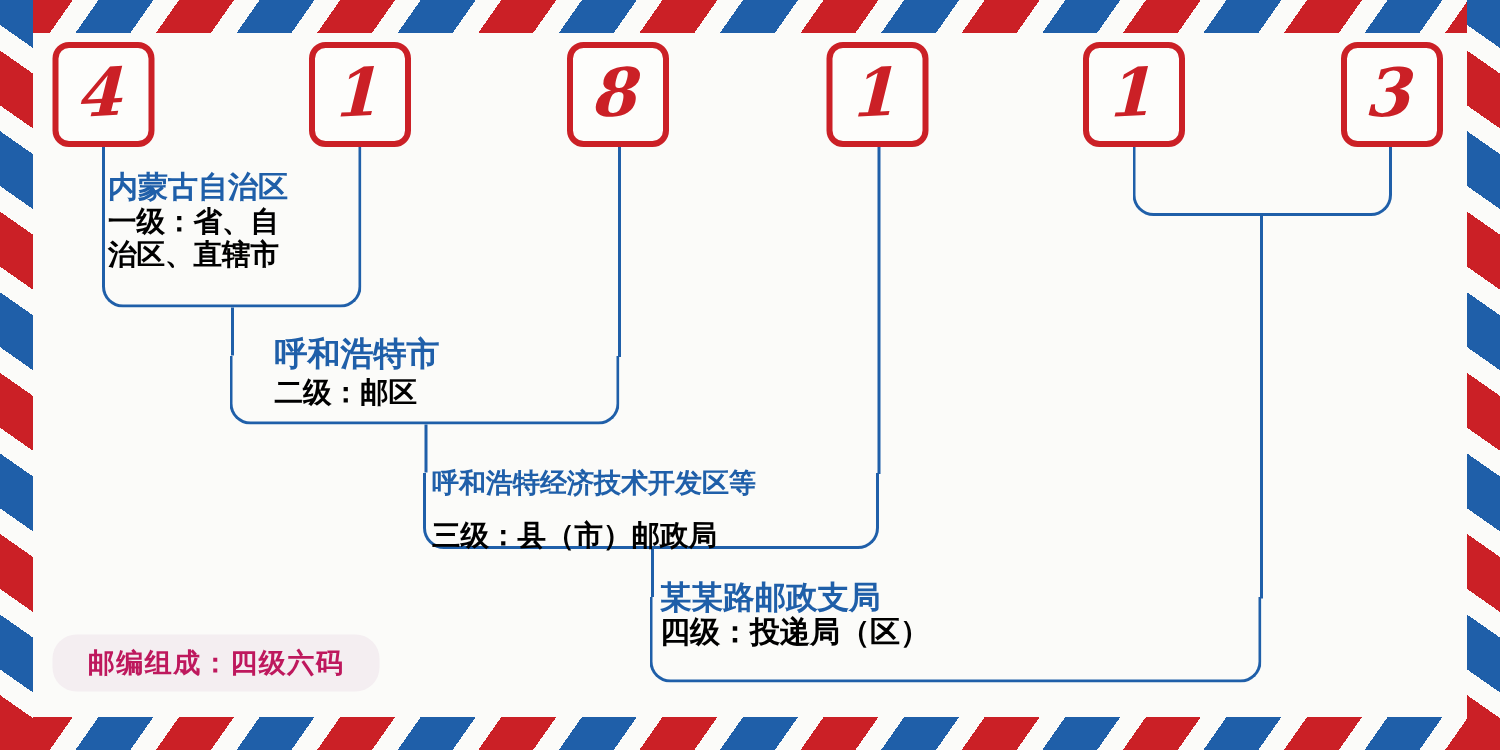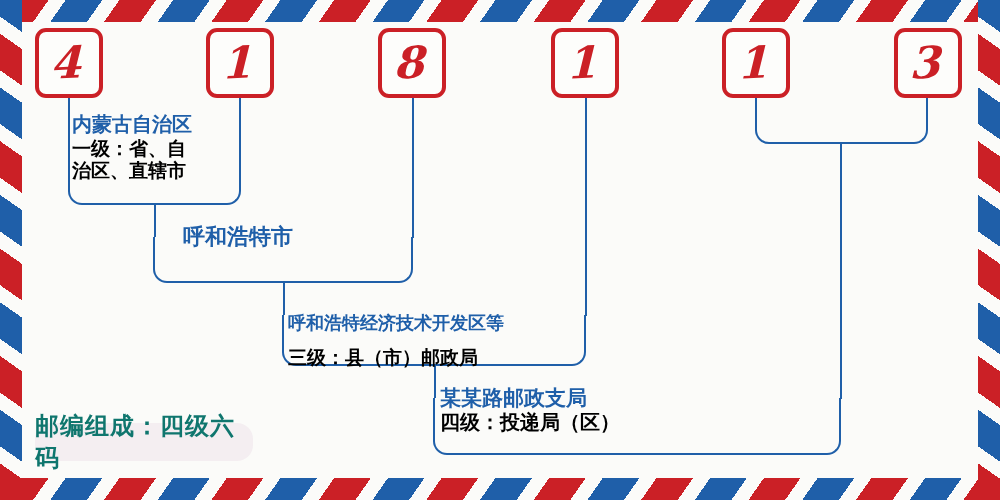--- a/index.html
+++ b/index.html
@@ -96,24 +96,24 @@
     font-weight:bold;
     font-family:Liberation Serif, serif;
   }
 
   
   .pill{
     position:absolute;
     background:#f4eef1;
     border-radius:16px;
     display:flex;align-items:center;justify-content:center;
-    color:#0f766e;
+    color:#be185d;
     font-weight:bold;
     font-family:"DejaVu Serif","Liberation Serif",serif;
-    font-size:24px;
+    font-size:18px;
     letter-spacing:1px;
   }
 </style>
 </head>
 <body>
 
 <div id="stage">
 
   <div class="border-band band-top">
       <div class="band-h"></div>
@@ -165,20 +165,21 @@
   </div>
 
   <div class="label" style="left:72px; top:113px; width:166px;">
     <div class="l-blue" style="font-size:20px;">内蒙古自治区</div>
     <div class="l-red" style="font-size:19px; margin-top:1px;">一级：省、自</div>
     <div class="l-red" style="font-size:19px;">治区、直辖市</div>
   </div>
 
   <div class="label" style="left:183px; top:224px; width:200px;">
     <div class="l-blue" style="font-size:22px;">呼和浩特市</div>
+    <div class="l-red" style="font-size:19px; margin-top:2px;">二级：邮区</div>
   </div>
 
   <div class="label" style="left:288px; top:312px; width:294px;">
     <div class="l-blue" style="font-size:18px;">呼和浩特经济技术开发区等</div>
     <div class="l-red" style="font-size:19px; margin-top:14px;">三级：县（市）邮政局</div>
   </div>
 
   <div class="label" style="left:440px; top:386px; width:394px;">
     <div class="l-blue" style="font-size:21px;">某某路邮政支局</div>
     <div class="l-red" style="font-size:20px; margin-top:0;">四级：投递局（区）</div>

